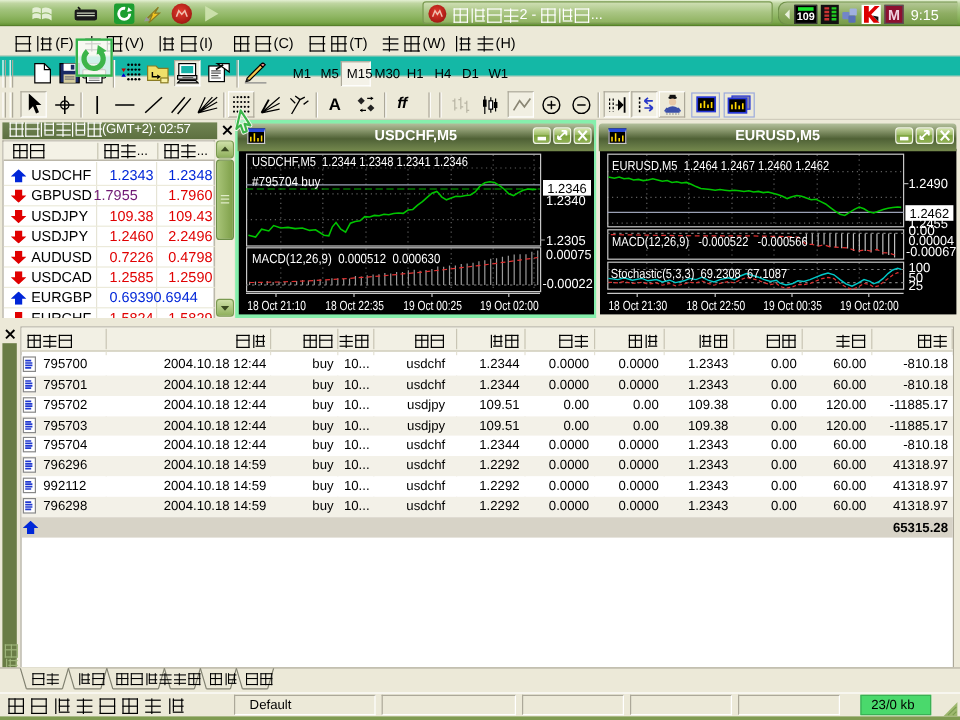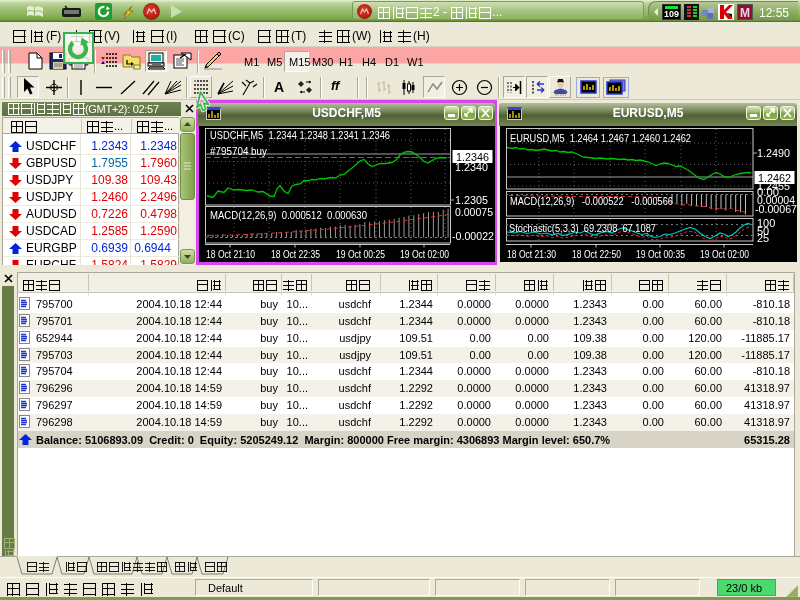--- a/index.html
+++ b/index.html
@@ -121,36 +121,36 @@
       </svg>
   <div class="abs" style="left:69px;top:2px;width:16px;height:16px;background:#fff">
         <svg width="16" height="16" viewBox="0 0 16 16">
           <path d="M2 1 H6 V6 L11 1 H15 L8 8 L15 15 H10 L6 10 V15 H2 Z" fill="#d00"></path>
           <path d="M9 9 L14 14 L14 10 Z" fill="#111"></path>
         </svg>
       </div>
   <div class="abs" style="left:88px;top:2px;width:16px;height:16px;background:#8c1030;border:1px solid #555">
         <span class="abs" style="left:2px;top:1px;color:#f0d0e0;font-size:12px;font-weight:bold">M</span>
       </div>
-  <span class="abs" style="left:110px;top:4px;color:#fff;font-size:12px">12:55</span>
+  <span class="abs" style="left:110px;top:4px;color:#fff;font-size:12px">9:15</span>
  </div>
 </div>
 
 <div class="abs" id="menubar" style="left:0;top:22px;width:800px;height:24px;background:#ece9d8;color:#000;font-size:12px">
  <style>#menubar .c{width:13px;height:13px;margin:0 2.5px}</style>
  <span class="abs" style="left:10px;top:7px"><i class="c p1"></i><i class="c p4"></i>(F)</span>
  <span class="abs" style="left:68px;top:7px"><i class="c p3"></i><i class="c p2"></i>(V)</span>
  <span class="abs" style="left:130px;top:7px"><i class="c p4"></i><i class="c p1"></i>(I)</span>
  <span class="abs" style="left:192px;top:7px"><i class="c p2"></i><i class="c p1"></i>(C)</span>
  <span class="abs" style="left:255px;top:7px"><i class="c p1"></i><i class="c p2"></i>(T)</span>
  <span class="abs" style="left:316px;top:7px"><i class="c p3"></i><i class="c p2"></i>(W)</span>
  <span class="abs" style="left:377px;top:7px"><i class="c p4"></i><i class="c p3"></i>(H)</span>
 </div>
 
-<div class="abs" id="toolbar1" style="left:0;top:46px;width:800px;height:18px;background:#fca5a5;border-top:1px solid #d8d4c4;border-bottom:1px solid #d8d4c4">
+<div class="abs" id="toolbar1" style="left:0;top:46px;width:800px;height:18px;background:#14b8a6;border-top:1px solid #d8d4c4;border-bottom:1px solid #d8d4c4">
  <div class="grip" style="left:2px;top:3px;height:23px"></div>
  <div class="grip" style="left:8px;top:3px;height:23px"></div>
 
  <svg class="abs" style="left:27px;top:5px" width="17" height="18" viewBox="0 0 17 18">
       <path d="M2 1 H10 L15 6 V17 H2 Z" fill="#fff" stroke="#000"></path>
       <path d="M10 1 L10 6 L15 6" fill="none" stroke="#000"></path>
     </svg>
 
  <svg class="abs" style="left:49px;top:5px" width="18" height="18" viewBox="0 0 18 18">
       <rect x="1" y="1" width="16" height="16" fill="#1a2a66" stroke="#000"></rect>
@@ -401,21 +401,21 @@
           <path d="M6.5 0 L13 6 H9.5 V11 H3.5 V6 H0 Z" fill="#0026d8"></path>
         </svg>
    <span class="abs" style="left:23px;top:4px;color:#000">USDCHF</span>
    <span class="abs" style="left:75px;top:4px;width:50px;text-align:right;color:#0026d8">1.2343</span>
    <span class="abs" style="left:125px;top:4px;width:49px;text-align:right;color:#0026d8">1.2348</span>
    <div class="abs" style="left:0;top:36px;width:176px;height:1px;background:#eceada"></div>
    <svg class="abs" style="left:6px;top:23px" width="13" height="11" viewBox="0 0 13 11">
           <path d="M6.5 11 L13 5 H9.5 V0 H3.5 V5 H0 Z" fill="#e00000"></path>
         </svg>
    <span class="abs" style="left:23px;top:21px;color:#000">GBPUSD</span>
-   <span class="abs" style="left:75px;top:21px;width:50px;text-align:right;color:#0369a1">1.7955</span>
+   <span class="abs" style="left:75px;top:21px;width:50px;color:#701a75">1.7955</span>
    <span class="abs" style="left:125px;top:21px;width:49px;text-align:right;color:#e00000">1.7960</span>
    <div class="abs" style="left:0;top:53px;width:176px;height:1px;background:#eceada"></div>
    <svg class="abs" style="left:6px;top:40px" width="13" height="11" viewBox="0 0 13 11">
           <path d="M6.5 11 L13 5 H9.5 V0 H3.5 V5 H0 Z" fill="#e00000"></path>
         </svg>
    <span class="abs" style="left:23px;top:38px;color:#000">USDJPY</span>
    <span class="abs" style="left:75px;top:38px;width:50px;text-align:right;color:#e00000">109.38</span>
    <span class="abs" style="left:125px;top:38px;width:49px;text-align:right;color:#e00000">109.43</span>
    <div class="abs" style="left:0;top:70px;width:176px;height:1px;background:#eceada"></div>
    <svg class="abs" style="left:6px;top:57px" width="13" height="11" viewBox="0 0 13 11">
@@ -437,21 +437,21 @@
         </svg>
    <span class="abs" style="left:23px;top:89px;color:#000">USDCAD</span>
    <span class="abs" style="left:75px;top:89px;width:50px;text-align:right;color:#e00000">1.2585</span>
    <span class="abs" style="left:125px;top:89px;width:49px;text-align:right;color:#e00000">1.2590</span>
    <div class="abs" style="left:0;top:121px;width:176px;height:1px;background:#eceada"></div>
    <svg class="abs" style="left:6px;top:108px" width="13" height="11" viewBox="0 0 13 11">
           <path d="M6.5 0 L13 6 H9.5 V11 H3.5 V6 H0 Z" fill="#0026d8"></path>
         </svg>
    <span class="abs" style="left:23px;top:106px;color:#000">EURGBP</span>
    <span class="abs" style="left:75px;top:106px;width:50px;text-align:right;color:#0026d8">0.6939</span>
-   <span class="abs" style="left:125px;top:106px;width:49px;text-align:center;color:#0026d8">0.6944</span>
+   <span class="abs" style="left:125px;top:106px;width:49px;text-align:left;color:#0026d8">0.6944</span>
 
    <svg class="abs" style="left:6px;top:125px" width="13" height="11" viewBox="0 0 13 11">
           <path d="M6.5 11 L13 5 H9.5 V0 H3.5 V5 H0 Z" fill="#e00000"></path>
         </svg>
    <span class="abs" style="left:23px;top:123px;color:#000">EURCHF</span>
    <span class="abs" style="left:75px;top:123px;width:50px;text-align:right;color:#e00000">1.5824</span>
    <span class="abs" style="left:125px;top:123px;width:49px;text-align:right;color:#e00000">1.5829</span>
   </div>
  </div>
 
@@ -468,21 +468,21 @@
       </div>
    <div class="abs" style="left:0;top:132px;width:15px;height:15px;border-radius:3px;background:linear-gradient(#cfe0a8,#8fb05c);border:1px solid #7a9a4f">
         <svg width="13" height="13" viewBox="0 0 13 13">
           <path d="M6.5 9 L10 5 L3 5 Z" fill="#3a4a20"></path>
         </svg>
       </div>
  </div>
 </div>
 
 <div class="abs" id="charts" style="left:196px;top:100px;width:604px;height:165px;background:#ece9d8"></div>
-<div class="abs" style="left:196px;top:100px;width:301px;height:165px;background:#d946ef">
+<div class="abs" style="left:196px;top:100px;width:301px;height:165px;background:#86efac">
  <div class="abs ctitle" style="left:2px;top:3px;width:297px;height:23px">
   <div class="abs" style="left:8px;top:4px;width:15px;height:13px;background:#000;border:1px solid #ccc;border-top:3px solid #2848d8">
         <svg width="13" height="9" viewBox="0 0 13 9">
           <path d="M2 8 V4 M5 8 V1 M8 8 V5 M11 8 V3" stroke="#ffd800" stroke-width="1.3"></path>
         </svg>
       </div>
   <div class="abs" style="left:0;top:3px;width:297px;text-align:center;color:#fff;font-weight:bold;font-size:12px">USDCHF,M5</div>
   <div class="wbtn" style="left:246px;top:3px">
         <svg width="13" height="12" viewBox="0 0 13 12">
           <rect x="3" y="7" width="7" height="3" fill="#fff"></rect>
@@ -759,21 +759,21 @@
     <span class="abs" style="left:497px;top:50px;width:110px;text-align:right">1.2343</span>
     <span class="abs" style="left:554px;top:50px;width:110px;text-align:right">0.00</span>
     <span class="abs" style="left:612px;top:50px;width:110px;text-align:right">60.00</span>
     <span class="abs" style="left:680px;top:50px;width:110px;text-align:right">-810.18</span>
   <div class="abs" style="left:18px;top:65px;width:776px;height:17px;background:#fff"></div>
     <div class="abs" style="left:19px;top:66px;width:11px;height:13px;background:#fff;border:1px solid #888">
       <svg width="9" height="11" viewBox="0 0 9 11">
         <path d="M1 2.5h5M1 4.5h6M1 6.5h6M1 8.5h5" stroke="#2038d0" stroke-width="1.4"></path>
       </svg>
     </div>
-    <span class="abs" style="left:36px;top:67px">652944</span>
+    <span class="abs" style="left:36px;top:67px">795702</span>
     <span class="abs" style="left:112px;top:67px;width:110px;text-align:right">2004.10.18 12:44</span>
     <span class="abs" style="left:168px;top:67px;width:110px;text-align:right">buy</span>
     <span class="abs" style="left:198px;top:67px;width:110px;text-align:right">10...</span>
     <span class="abs" style="left:261px;top:67px;width:110px;text-align:right">usdjpy</span>
     <span class="abs" style="left:323px;top:67px;width:110px;text-align:right">109.51</span>
     <span class="abs" style="left:381px;top:67px;width:110px;text-align:right">0.00</span>
     <span class="abs" style="left:439px;top:67px;width:110px;text-align:right">0.00</span>
     <span class="abs" style="left:497px;top:67px;width:110px;text-align:right">109.38</span>
     <span class="abs" style="left:554px;top:67px;width:110px;text-align:right">0.00</span>
     <span class="abs" style="left:612px;top:67px;width:110px;text-align:right">120.00</span>
@@ -831,21 +831,21 @@
     <span class="abs" style="left:497px;top:117px;width:110px;text-align:right">1.2343</span>
     <span class="abs" style="left:554px;top:117px;width:110px;text-align:right">0.00</span>
     <span class="abs" style="left:612px;top:117px;width:110px;text-align:right">60.00</span>
     <span class="abs" style="left:680px;top:117px;width:110px;text-align:right">41318.97</span>
   <div class="abs" style="left:18px;top:132px;width:776px;height:17px;background:#fff"></div>
     <div class="abs" style="left:19px;top:133px;width:11px;height:13px;background:#fff;border:1px solid #888">
       <svg width="9" height="11" viewBox="0 0 9 11">
         <path d="M1 2.5h5M1 4.5h6M1 6.5h6M1 8.5h5" stroke="#2038d0" stroke-width="1.4"></path>
       </svg>
     </div>
-    <span class="abs" style="left:36px;top:134px">796297</span>
+    <span class="abs" style="left:36px;top:134px">992112</span>
     <span class="abs" style="left:112px;top:134px;width:110px;text-align:right">2004.10.18 14:59</span>
     <span class="abs" style="left:168px;top:134px;width:110px;text-align:right">buy</span>
     <span class="abs" style="left:198px;top:134px;width:110px;text-align:right">10...</span>
     <span class="abs" style="left:261px;top:134px;width:110px;text-align:right">usdchf</span>
     <span class="abs" style="left:323px;top:134px;width:110px;text-align:right">1.2292</span>
     <span class="abs" style="left:381px;top:134px;width:110px;text-align:right">0.0000</span>
     <span class="abs" style="left:439px;top:134px;width:110px;text-align:right">0.0000</span>
     <span class="abs" style="left:497px;top:134px;width:110px;text-align:right">1.2343</span>
     <span class="abs" style="left:554px;top:134px;width:110px;text-align:right">0.00</span>
     <span class="abs" style="left:612px;top:134px;width:110px;text-align:right">60.00</span>
@@ -866,21 +866,20 @@
     <span class="abs" style="left:439px;top:151px;width:110px;text-align:right">0.0000</span>
     <span class="abs" style="left:497px;top:151px;width:110px;text-align:right">1.2343</span>
     <span class="abs" style="left:554px;top:151px;width:110px;text-align:right">0.00</span>
     <span class="abs" style="left:612px;top:151px;width:110px;text-align:right">60.00</span>
     <span class="abs" style="left:680px;top:151px;width:110px;text-align:right">41318.97</span>
 
  <div class="abs" style="left:18px;top:166px;width:776px;height:17px;background:#d7d3c7"></div>
  <svg class="abs" style="left:19px;top:169px" width="13" height="11" viewBox="0 0 13 11">
       <path d="M6.5 0 L13 6 H9.5 V11 H3.5 V6 H0 Z" fill="#0028d8"></path>
     </svg>
- <span class="abs" style="left:36px;top:169px;font-weight:bold;white-space:nowrap">Balance: 5106893.09&nbsp; Credit: 0&nbsp; Equity: 5205249.12&nbsp; Margin: 800000 Free margin: 4306893 Margin level: 650.7%</span>
  <span class="abs" style="left:680px;top:169px;width:110px;text-align:right;font-weight:bold">65315.28</span>
 </div>
 
 <div class="abs" id="tabs" style="left:0;top:556px;width:800px;height:21px;background:#ece9d8;font-size:11px">
  <style>#tabs .c{width:10px;height:10px;margin:0 1px}</style>
  <svg class="abs" style="left:0;top:0" width="800" height="20" viewBox="0 0 800 20">
   <path d="M0 0.5 H17 M57 0.5 H800" stroke="#aca899"></path>
   <g stroke="#808070" fill="none">
    <path d="M17 1 L22 18 M52 18 L57 1"></path>
    <path d="M57 1 L62 18 M84 18 L89 1"></path>

